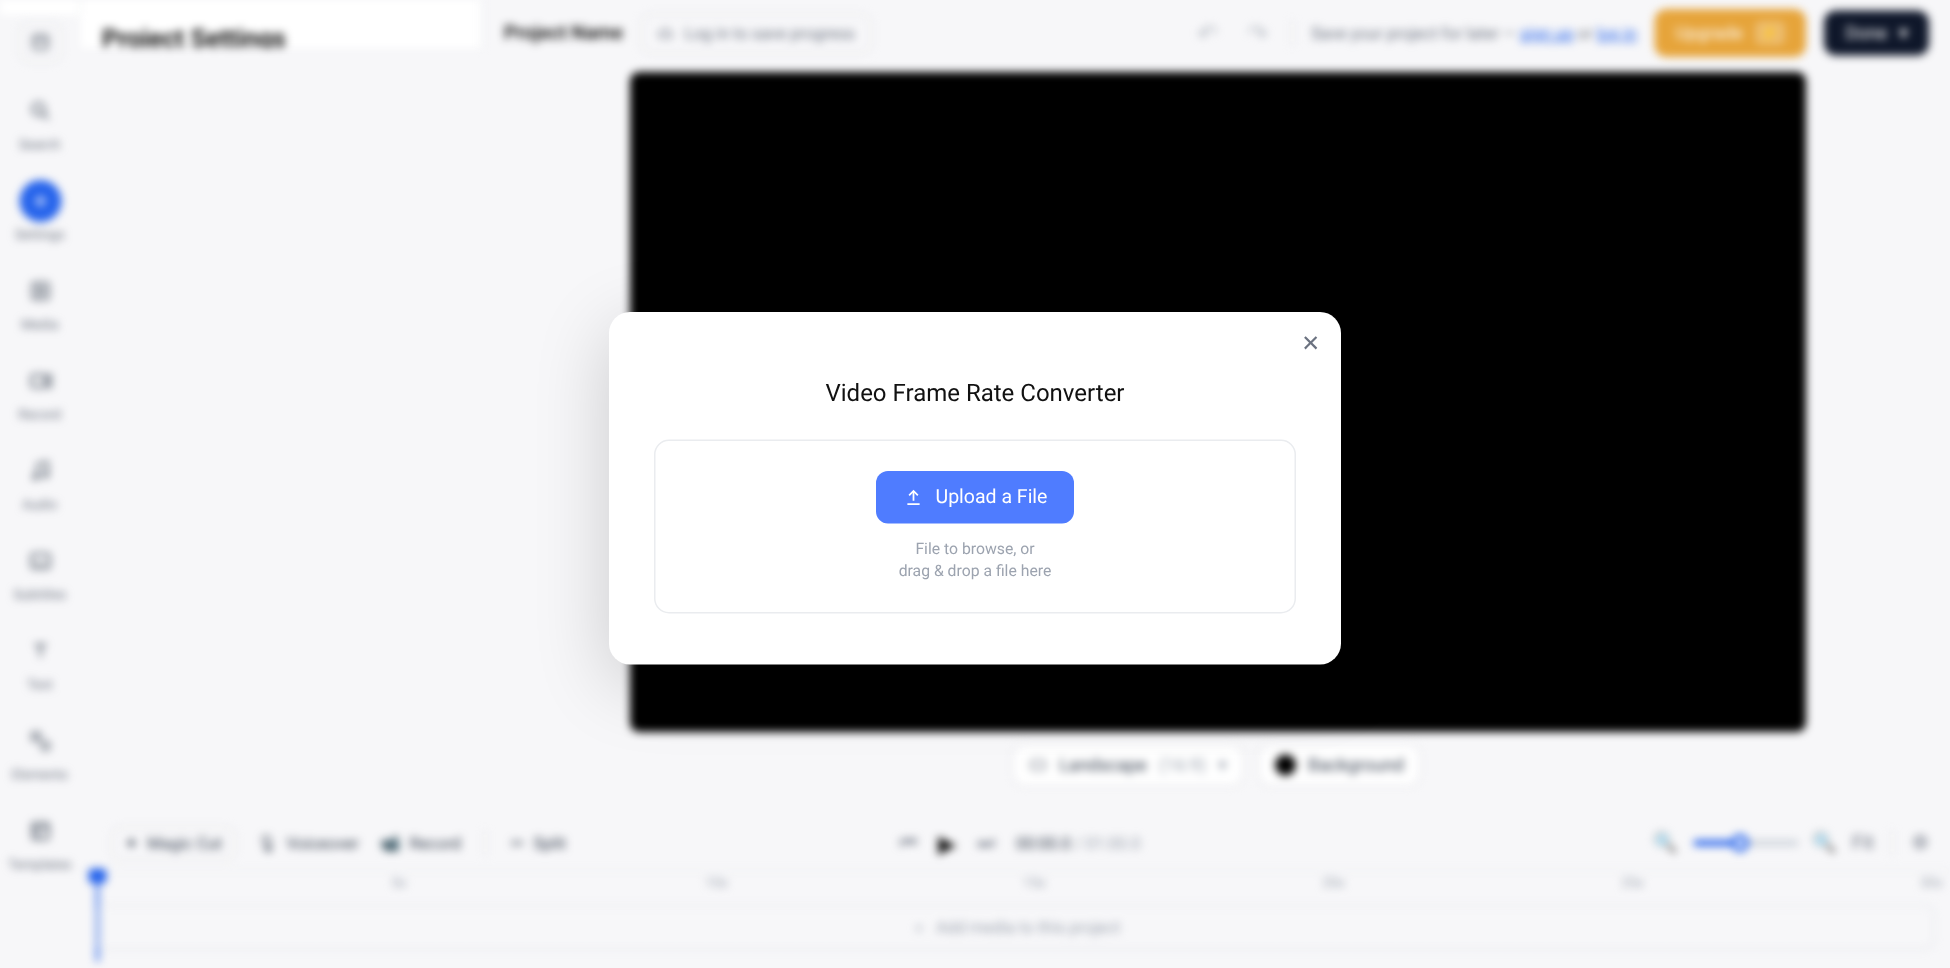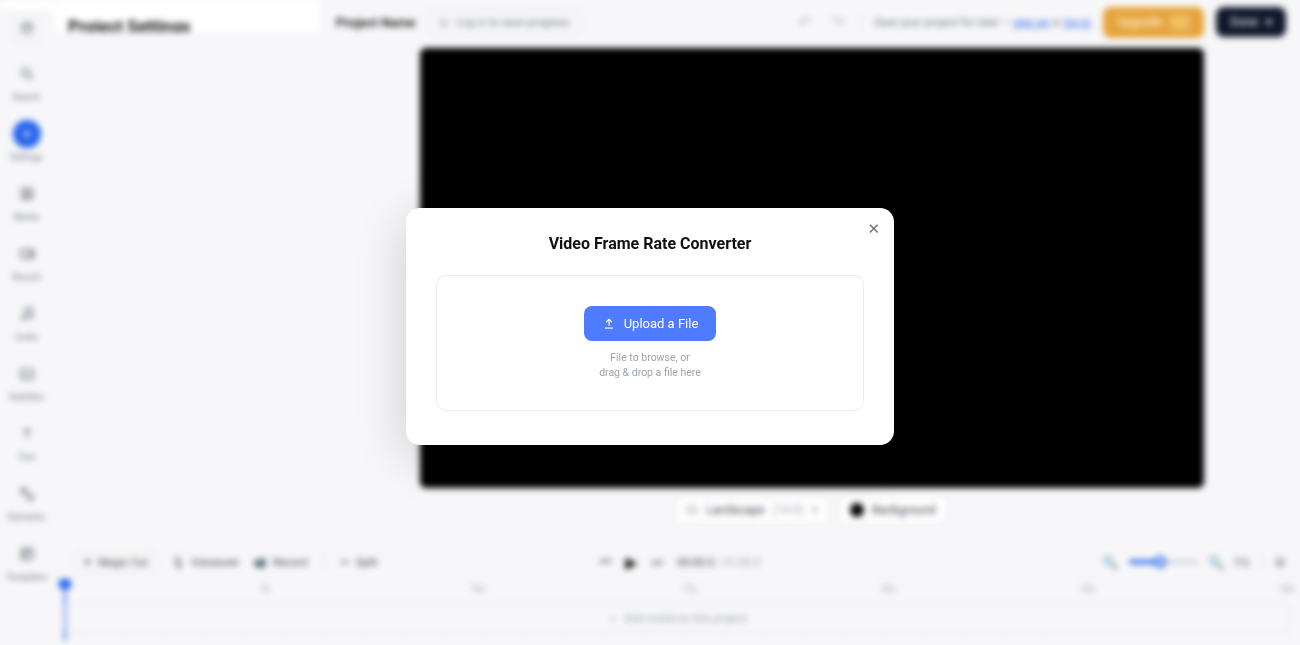--- a/index.html
+++ b/index.html
@@ -60,22 +60,22 @@
   .playhead::before { content:""; position:absolute; left:-5px; top:-2px; width:12px; height:10px; background:#2563eb; border-radius:3px; }
   .addmedia { position:absolute; left:10px; right:10px; top:22px; height:30px; border:1px dashed #d7dbe1; border-radius:6px; display:flex; align-items:center; justify-content:center; font-size:11px; color:#9ca3af; gap:6px; }
 
   
   .blur { filter: blur(3px); }
 
   
   .backdrop { position:absolute; inset:0; }
   .modal { position:absolute; left:406px; top:208px; width:488px; background:#fff; border-radius:14px; box-shadow:0 12px 50px rgba(0,0,0,.18); padding:26px 30px 34px; }
   .modal-close { position:absolute; right:14px; top:12px; color:#6b7280; cursor:pointer; font-size:15px; }
-  .modal h2 { text-align:center; font-size:16px; font-weight:700; color:#111; margin-bottom:22px; }
-  .drop { border:1px solid #eaecef; border-radius:10px; height:136px; display:flex; flex-direction:column; align-items:center; justify-content:center; gap:10px; }
+  .modal h2 { text-align:center; font-size:16px; font-weight:400; color:#111; margin-bottom:22px;margin-top:18px; }
+  .drop { border:1px solid #eaecef; border-radius:10px; height:116px; display:flex; flex-direction:column; align-items:center; justify-content:center; gap:10px; }
   .upload-btn { background:#4f7cff; color:#fff; border-radius:8px; padding:10px 18px; font-size:13px; display:flex; align-items:center; gap:8px; cursor:pointer; }
   .drop-hint { font-size:10.5px; color:#9ca3af; text-align:center; line-height:1.35; }
 
   svg { display:block; }
 </style>
 </head>
 <body>
 
 <div class="blur">
 

